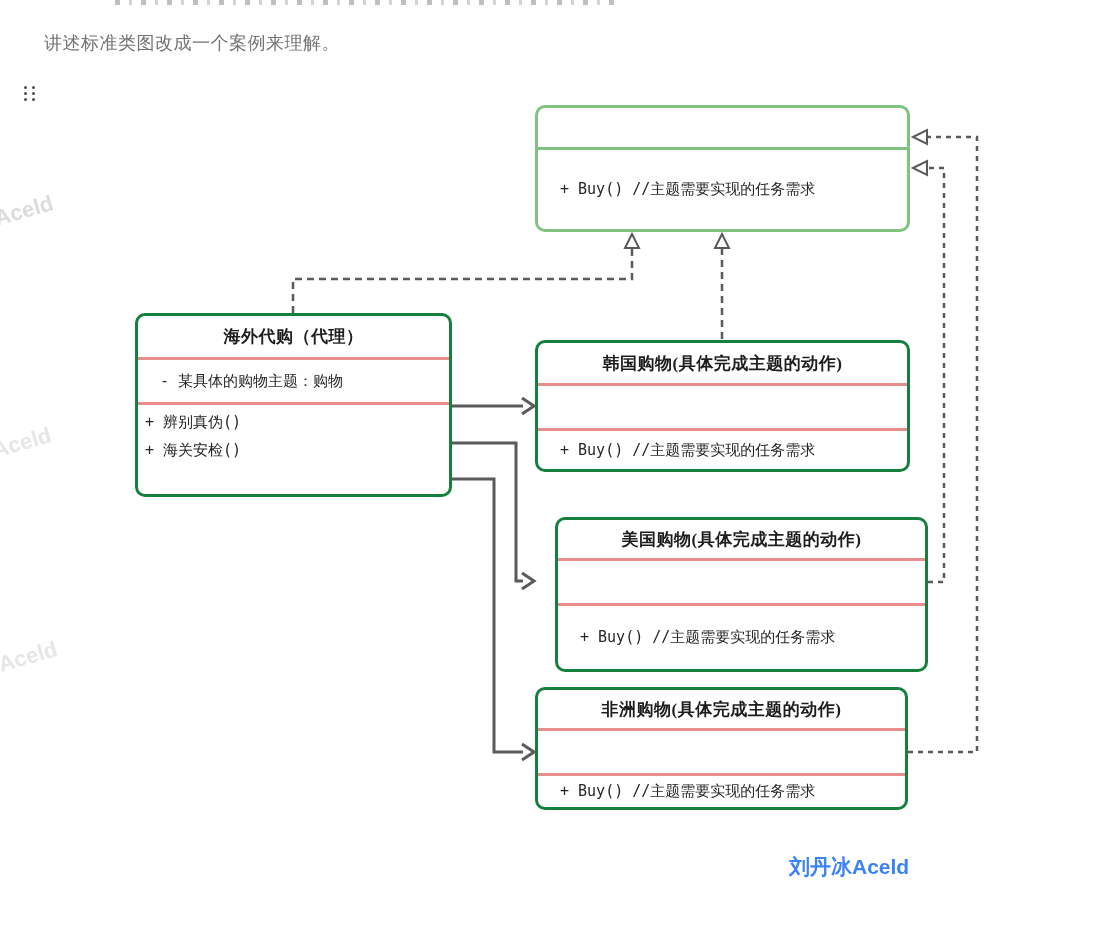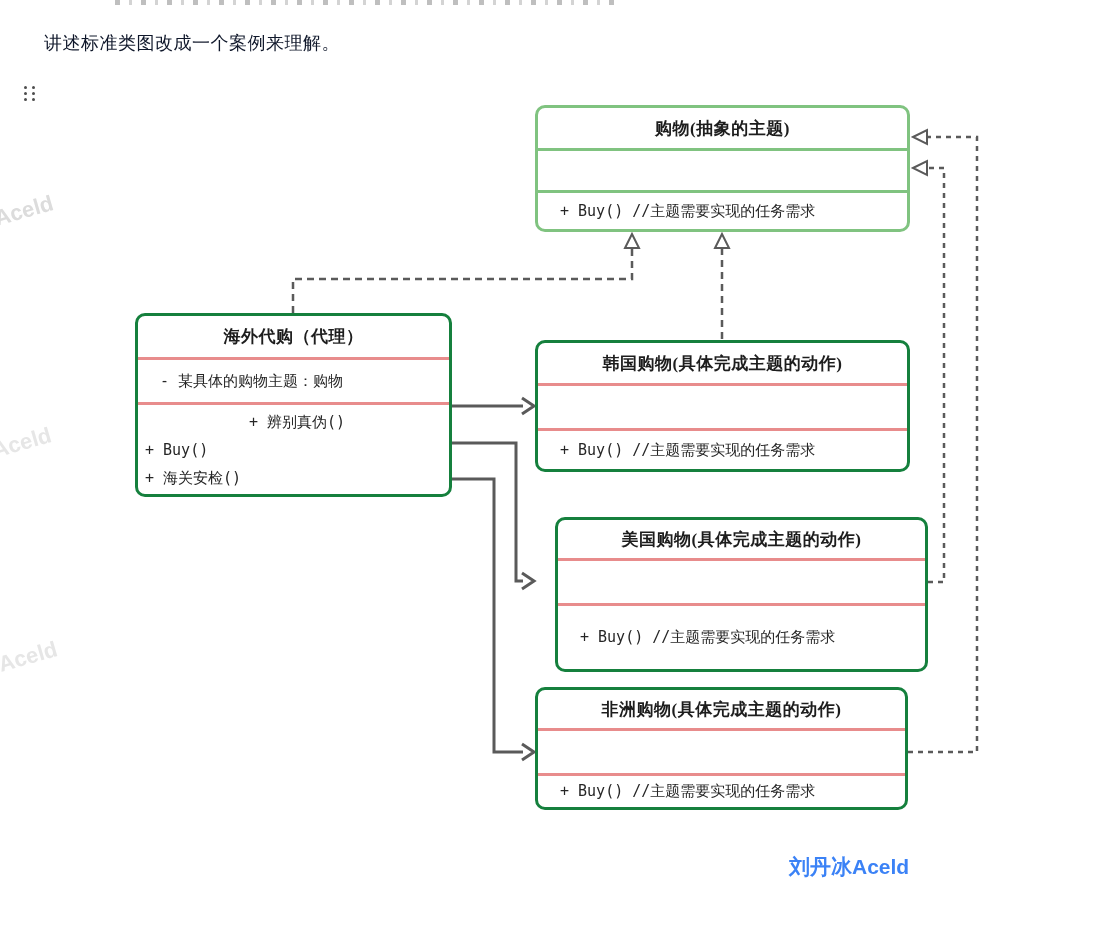--- a/index.html
+++ b/index.html
@@ -6,21 +6,21 @@
   .canvas{
     position:relative;width:1110px;height:937px;background:#ffffff;
     overflow:hidden;font-family:"Liberation Sans","DejaVu Sans",sans-serif;
   }
   
   .clipped-top{
     position:absolute;left:115px;top:0;width:505px;height:5px;opacity:.55;
     background:repeating-linear-gradient(90deg,#8a8a8a 0 5px,transparent 5px 14px,#b0b0b0 14px 17px,transparent 17px 26px);
   }
   .intro{
-    position:absolute;left:44px;top:31px;margin:0;font-size:18px;color:#0f172a;
+    position:absolute;left:44px;top:31px;margin:0;font-size:18px;color:#737373;
     letter-spacing:.5px;
   }
   .drag-handle{
     position:absolute;left:21px;top:83px;display:grid;cursor:grab;
     grid-template-columns:3px 3px;grid-template-rows:3px 3px 3px;gap:3px 5px;padding:3px;
   }
   .drag-handle span{width:3px;height:3px;border-radius:50%;background:#4d4d4d;}
 
   .uml-box{position:absolute;background:#fff;border-radius:10px;display:flex;flex-direction:column;box-sizing:border-box;}
   .uml-box .row{box-sizing:border-box;}
@@ -87,31 +87,29 @@
       <path d="M722,234 L715,248 H729 Z" fill="#ffffff" stroke="#5a5a5a" stroke-width="2"></path>
 
       <path d="M908,582 H944 V168 H928" fill="none" stroke="#5a5a5a" stroke-width="2.5" stroke-dasharray="5 5"></path>
       <path d="M913,168 L927,161 V175 Z" fill="#ffffff" stroke="#5a5a5a" stroke-width="2"></path>
 
       <path d="M908,752 H977 V137 H928" fill="none" stroke="#5a5a5a" stroke-width="2.5" stroke-dasharray="5 5"></path>
       <path d="M913,137 L927,130 V144 Z" fill="#ffffff" stroke="#5a5a5a" stroke-width="2"></path>
     </svg>
 
     <div class="uml-box green" style="left:535px;top:105px;width:375px;height:127px;">
-      <div class="row sep uml-title" style="height:43px;">购物(抽象的主题)</div>
       <div class="row sep" style="height:42px;"></div>
       <div class="row uml-text vcenter" style="flex:1;">+ Buy() //主题需要实现的任务需求</div>
     </div>
 
     <div class="uml-box red" style="left:135px;top:313px;width:317px;height:184px;">
       <div class="row sep uml-title" style="height:44px;">海外代购（代理）</div>
       <div class="row sep uml-text vcenter" style="height:45px;">- 某具体的购物主题：购物</div>
       <div class="row" style="flex:1;padding:3px 0 0 7px;">
-        <div class="uml-text" style="line-height:28px;text-align:center;">+ 辨别真伪()</div>
-        <div class="uml-text" style="line-height:28px;">+ Buy()</div>
+        <div class="uml-text" style="line-height:28px;">+ 辨别真伪()</div>
         <div class="uml-text" style="line-height:28px;">+ 海关安检()</div>
       </div>
     </div>
 
     <div class="uml-box red" style="left:535px;top:340px;width:375px;height:132px;">
       <div class="row sep uml-title" style="height:43px;">韩国购物(具体完成主题的动作)</div>
       <div class="row sep" style="height:45px;"></div>
       <div class="row uml-text vcenter" style="flex:1;">+ Buy() //主题需要实现的任务需求</div>
     </div>
 

